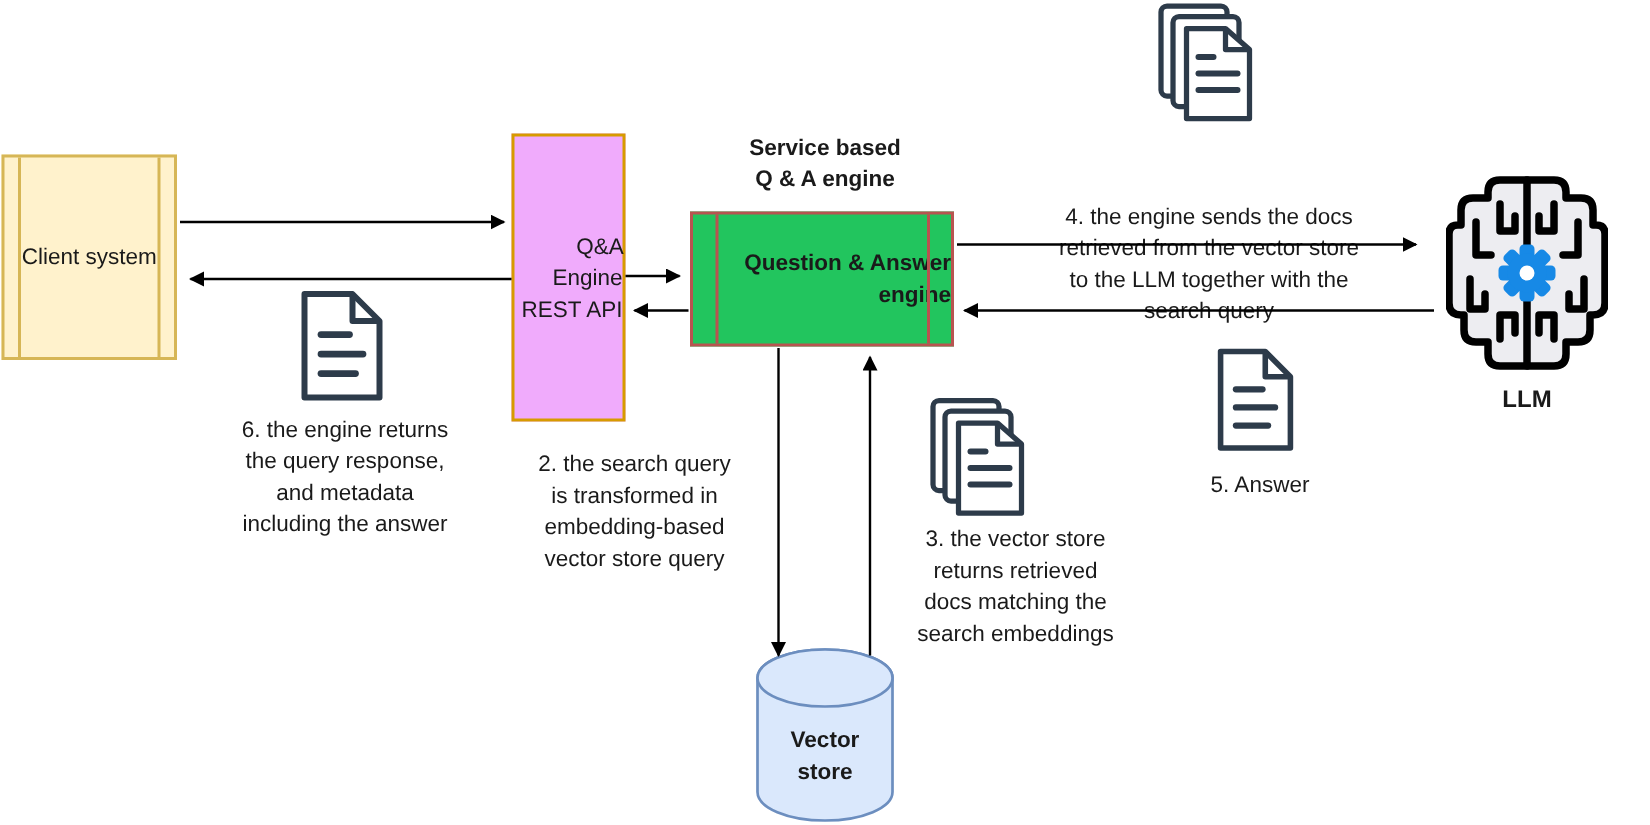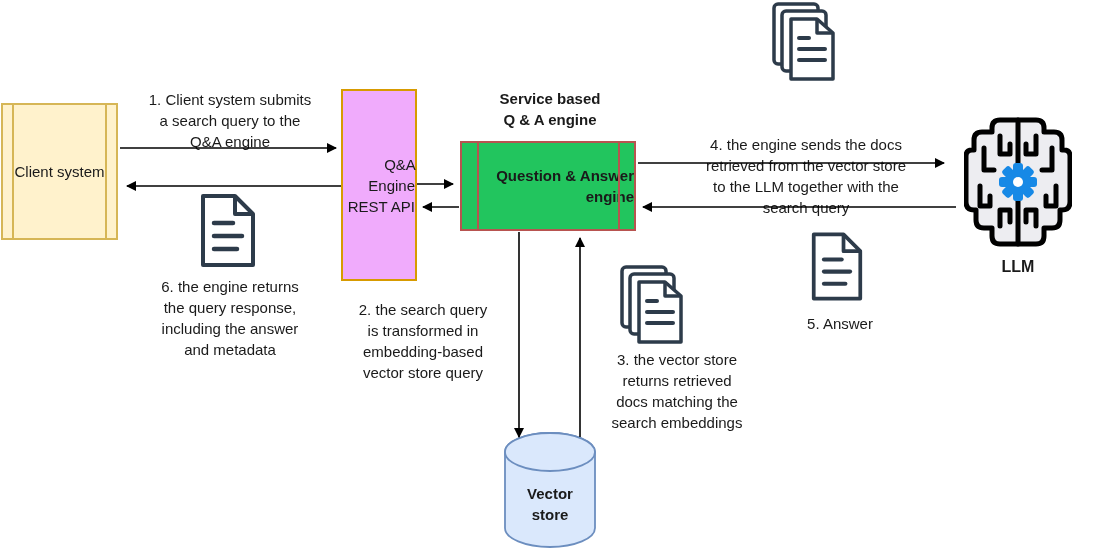--- a/index.html
+++ b/index.html
@@ -75,25 +75,20 @@
   <div class="node engine-box">
     <div class="vbar l"></div>
     <div class="vbar r"></div>
     <div>
       <span>Question &amp;</span>
       <span>Answer</span>
       <span>engine</span>
     </div>
   </div>
 
-  <div class="label step1">
-    <span>1. Client system submits</span>
-    <span>a search query to the</span>
-    <span>Q&amp;A engine</span>
-  </div>
 
   <div class="label step2">
     <span>2. the search query</span>
     <span>is transformed in</span>
     <span>embedding-based</span>
     <span>vector store query</span>
   </div>
 
   <div class="label step3">
     <span>3. the vector store</span>
@@ -109,22 +104,22 @@
     <span>search query</span>
   </div>
 
   <div class="label step5">
     <span>5. Answer</span>
   </div>
 
   <div class="label step6">
     <span>6. the engine returns</span>
     <span>the query response,</span>
+    <span>and metadata</span>
     <span>including the answer</span>
-    <span>and metadata</span>
   </div>
 
   <svg class="icon doc6" width="58" height="75" viewBox="0 0 58 75">
     <path d="M4 3 H36 L54 21 V72 H4 Z" fill="#fff" stroke="#2d3b4a" stroke-width="4" stroke-linejoin="round"></path>
     <path d="M36 3 V21 H54" fill="none" stroke="#2d3b4a" stroke-width="4" stroke-linejoin="round"></path>
     <path d="M15 30 H34" stroke="#2d3b4a" stroke-width="4.5" stroke-linecap="round"></path>
     <path d="M15 43 H43" stroke="#2d3b4a" stroke-width="4.5" stroke-linecap="round"></path>
     <path d="M15 56 H38" stroke="#2d3b4a" stroke-width="4.5" stroke-linecap="round"></path>
   </svg>
 

